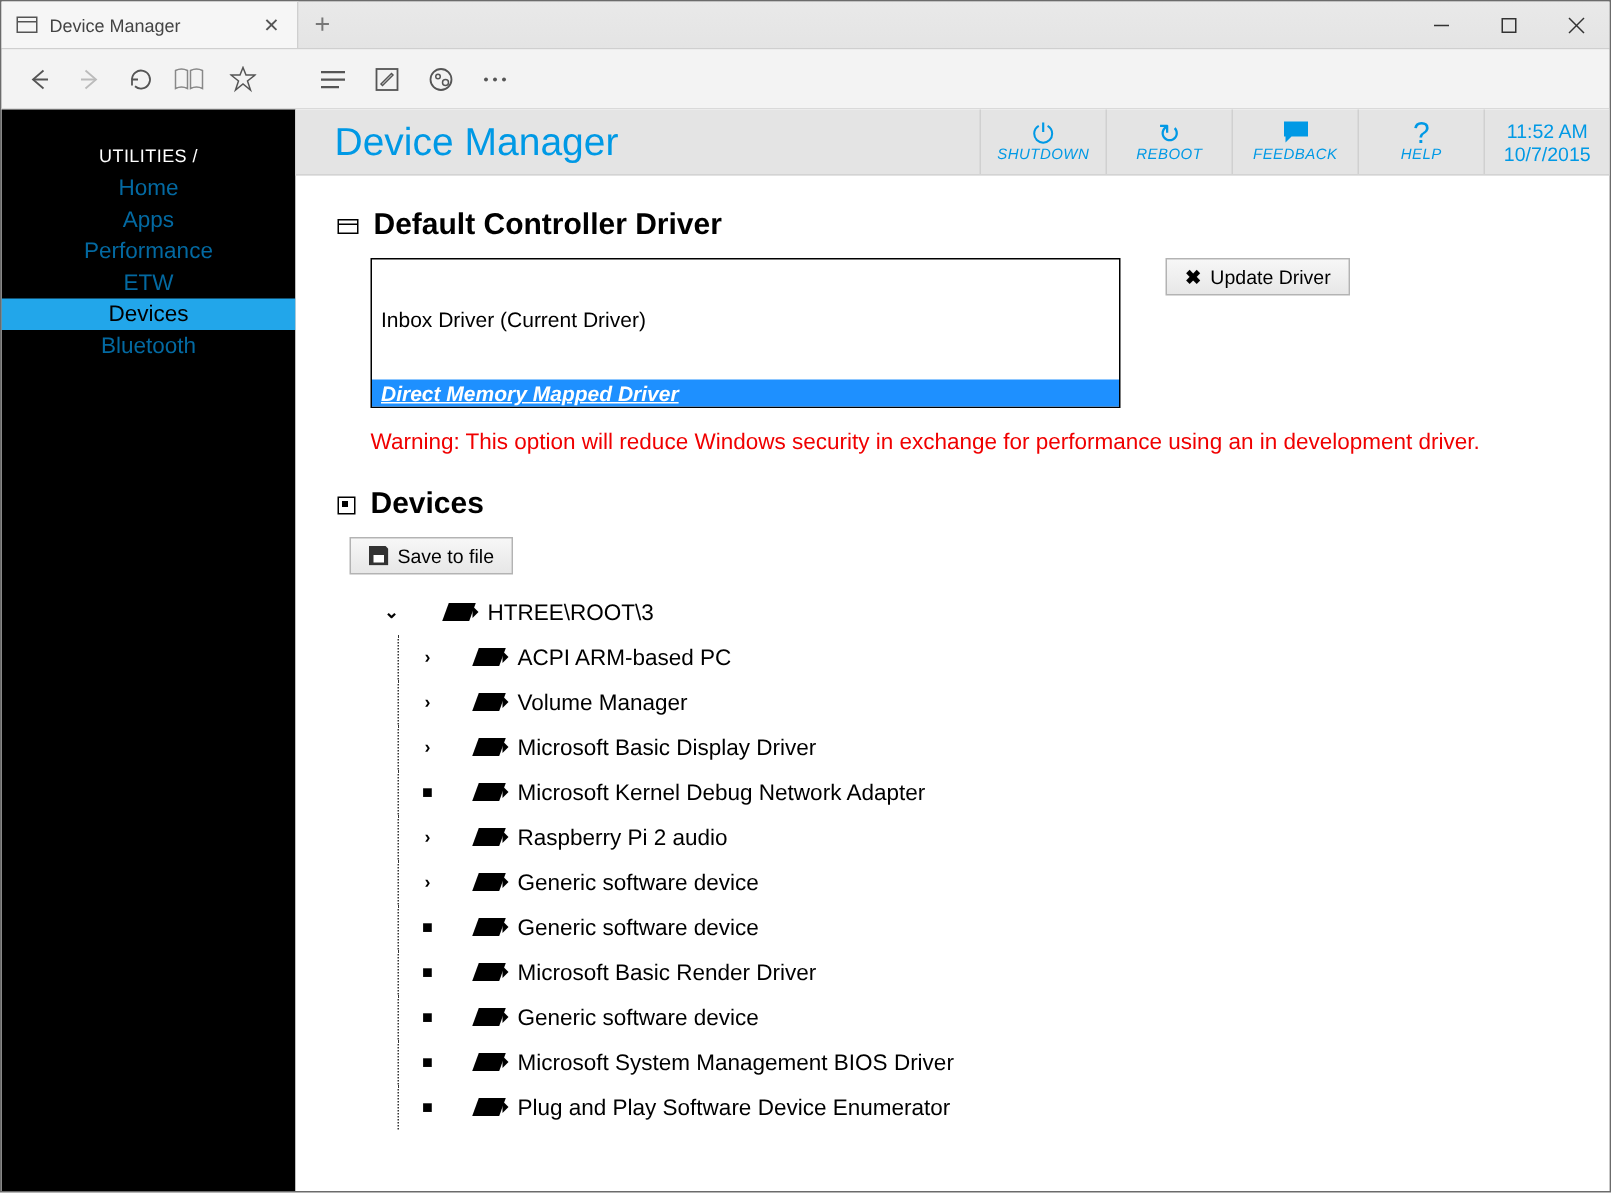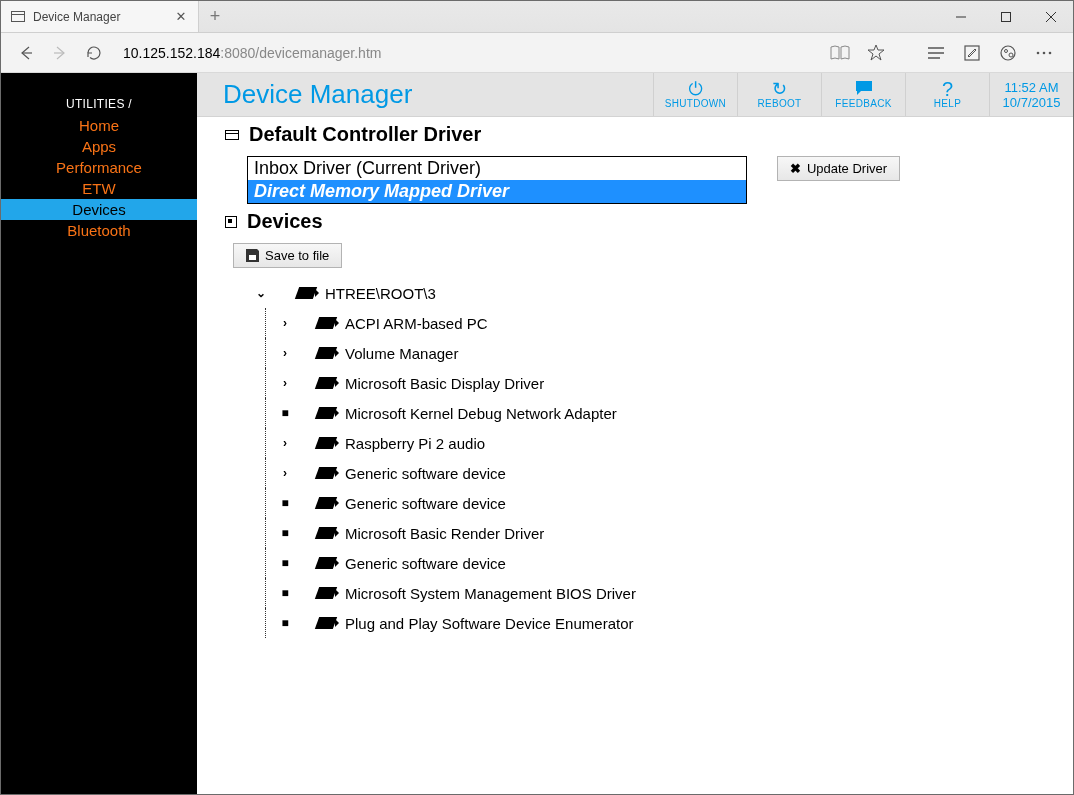--- a/index.html
+++ b/index.html
@@ -22,37 +22,37 @@
   .url .rest { color:#888; }
   .right-icons { display:flex; align-items:center; gap:6px; padding-right:6px; }
   .ri { width:30px; height:30px; display:flex; align-items:center; justify-content:center; color:#777; }
   .content { display:flex; height:calc(100% - 72px); }
   .sidebar { width:196px; background:#000; color:#0099e5; display:flex; flex-direction:column; align-items:stretch; padding-top:10px; }
   .brand { display:flex; align-items:center; justify-content:center; gap:8px; height:40px; }
   .brand .winlogo { width:22px; height:22px; display:grid; grid-template-columns:10px 12px; grid-template-rows:10px 12px; gap:1px; }
   .brand .winlogo span { background:#0099e5; }
   .brand-text { color:#0099e5; font-size:18px; }
   .utilities-label { color:#fff; font-size:12px; text-align:center; margin-top:14px; margin-bottom:4px; letter-spacing:0.3px; }
-  .side-item { text-align:center; padding:2px 0; color:#f97316; font-size:15px; cursor:pointer; }
+  .side-item { text-align:center; padding:2px 0; color:#0369a1; font-size:15px; cursor:pointer; }
   .side-item.active { background:#22a6ea; color:#000; }
   .main { flex:1; background:#fff; display:flex; flex-direction:column; }
   .toolbar { height:44px; background:#e4e4e4; display:flex; align-items:stretch; border-bottom:1px solid #d3d3d3; }
   .page-title { flex:1; display:flex; align-items:center; padding-left:26px; color:#0099e5; font-size:26px; font-weight:400; }
   .tb-btn { width:84px; border-left:1px solid #d0d0d0; display:flex; flex-direction:column; align-items:center; justify-content:center; gap:0px; color:#0099e5; cursor:pointer; }
   .tb-btn .tb-icon { font-size:18px; line-height:18px; height:18px; }
-  .tb-btn .tb-label { font-size:10px; letter-spacing:0.3px; }
+  .tb-btn .tb-label { font-size:10px; letter-spacing:0.3px;font-style:italic; }
   .tb-clock { width:84px; border-left:1px solid #d0d0d0; display:flex; flex-direction:column; align-items:center; justify-content:center; color:#0099e5; font-size:13px; }
-  .page { padding:6px 28px; overflow:auto; }
+  .page { padding:22px 28px; overflow:auto; }
   .section-title { display:flex; align-items:center; gap:10px; font-size:20px; font-weight:600; margin-bottom:10px; }
   .section-icon { width:14px; height:10px; border:1px solid #000; position:relative; }
   .section-icon::after { content:""; position:absolute; left:0; right:0; top:2px; border-top:1px solid #000; }
   .driver-row { display:flex; align-items:flex-start; gap:30px; margin:6px 0 6px 22px; }
   .listbox { width:500px; border:1px solid #000; }
-  .listbox .opt { padding:1px 6px; font-size:18px; cursor:pointer; }
-  .listbox .opt.selected { background:#1e90ff; color:#fff; font-weight:600; font-style:italic; }
+  .listbox .opt { padding:1px 6px; font-size:14px; cursor:pointer;margin-top:31px; }
+  .listbox .opt.selected { background:#1e90ff; color:#fff; font-weight:600; font-style:italic;text-decoration:underline; }
   .btn { background:linear-gradient(#f7f7f7,#e7e7e7); border:1px solid #b3b3b3; padding:4px 12px; font-size:13px; display:inline-flex; align-items:center; gap:6px; cursor:pointer; }
   .btn .icon { font-weight:bold; }
   .warning { color:#f00000; margin:14px 0 22px 22px; font-size:15px; }
   .sec2-icon { width:12px; height:12px; border:1.5px solid #000; display:inline-block; position:relative; }
   .sec2-icon::after { content:""; position:absolute; left:2px; top:2px; width:4px; height:4px; background:#000; }
   .save-row { margin:10px 0 10px 8px; }
   .save-icon { width:13px; height:13px; position:relative; display:inline-block; }
   .save-icon::before { content:""; position:absolute; inset:0; background:#333; clip-path: polygon(0 0, 85% 0, 100% 15%, 100% 100%, 0 100%); }
   .save-icon::after { content:""; position:absolute; left:3px; right:3px; bottom:2px; height:5px; background:#fff; }
   .tree { margin:4px 0 0 28px; font-size:15px; }
@@ -106,23 +106,20 @@
         <path d="M7 4 L14 10 L7 16" fill="none" stroke="#bbb" stroke-width="1.2"></path>
         <line x1="4" y1="10" x2="14" y2="10" stroke="#bbb" stroke-width="1.2"></line>
       </svg>
   </div>
   <div class="nav-icon">
     <svg width="18" height="18" viewBox="0 0 18 18">
         <path d="M3 9 a6 6 0 1 1 2 4.5" fill="none" stroke="#555" stroke-width="1.2"></path>
         <path d="M3 13 L3 9 L7 9" fill="none" stroke="#555" stroke-width="1.2"></path>
       </svg>
   </div>
-  <div class="url">
-    <span class="host">10.125.152.184</span><span class="rest">:8080/devicemanager.htm</span>
-  </div>
   <div class="right-icons">
     <div class="ri">
       <svg width="20" height="16" viewBox="0 0 20 16">
           <path d="M1 2 Q5 0 9 2 L9 14 Q5 12 1 14 Z M11 2 Q15 0 19 2 L19 14 Q15 12 11 14 Z" fill="none" stroke="#888" stroke-width="1"></path>
         </svg>
     </div>
     <div class="ri">
       <svg width="18" height="18" viewBox="0 0 18 18">
           <path d="M9 1 L11 6 L17 6 L12 10 L14 16 L9 12 L4 16 L6 10 L1 6 L7 6 Z" fill="none" stroke="#555" stroke-width="1"></path>
         </svg>
@@ -206,20 +203,21 @@
       <div class="driver-row">
         <div class="listbox" id="driver-listbox">
             <div class="opt">Inbox Driver (Current Driver)</div>
             <div class="opt selected">Direct Memory Mapped Driver</div>
           </div>
         <button class="btn">
           <span class="icon">✖</span>
           <span>Update Driver</span>
         </button>
       </div>
+      <div class="warning">Warning: This option will reduce Windows security in exchange for performance using an in development driver.</div>
 
       <div class="section-title">
         <span class="sec2-icon"></span>
         <span>Devices</span>
       </div>
       <div class="save-row">
         <button class="btn">
           <span class="save-icon"></span>
           <span>Save to file</span>
         </button>

